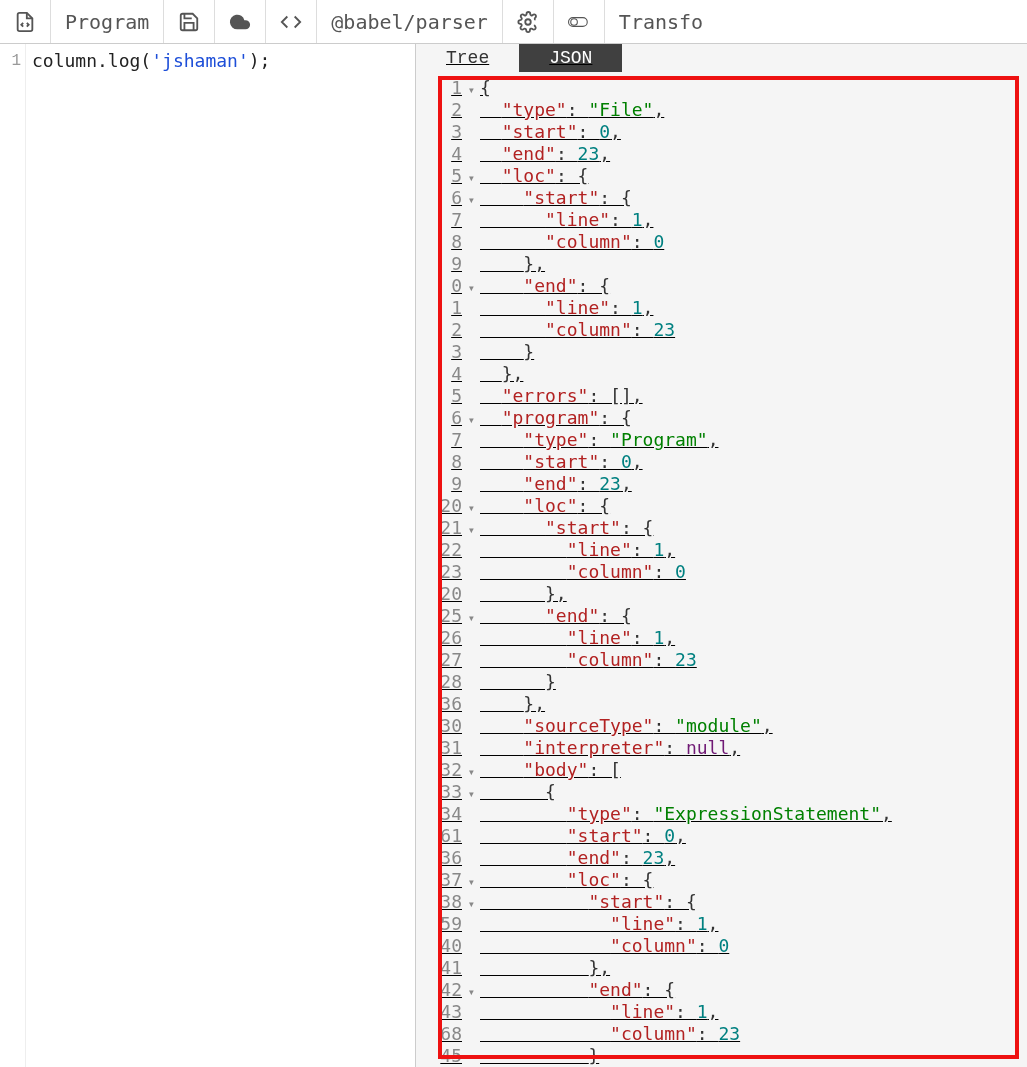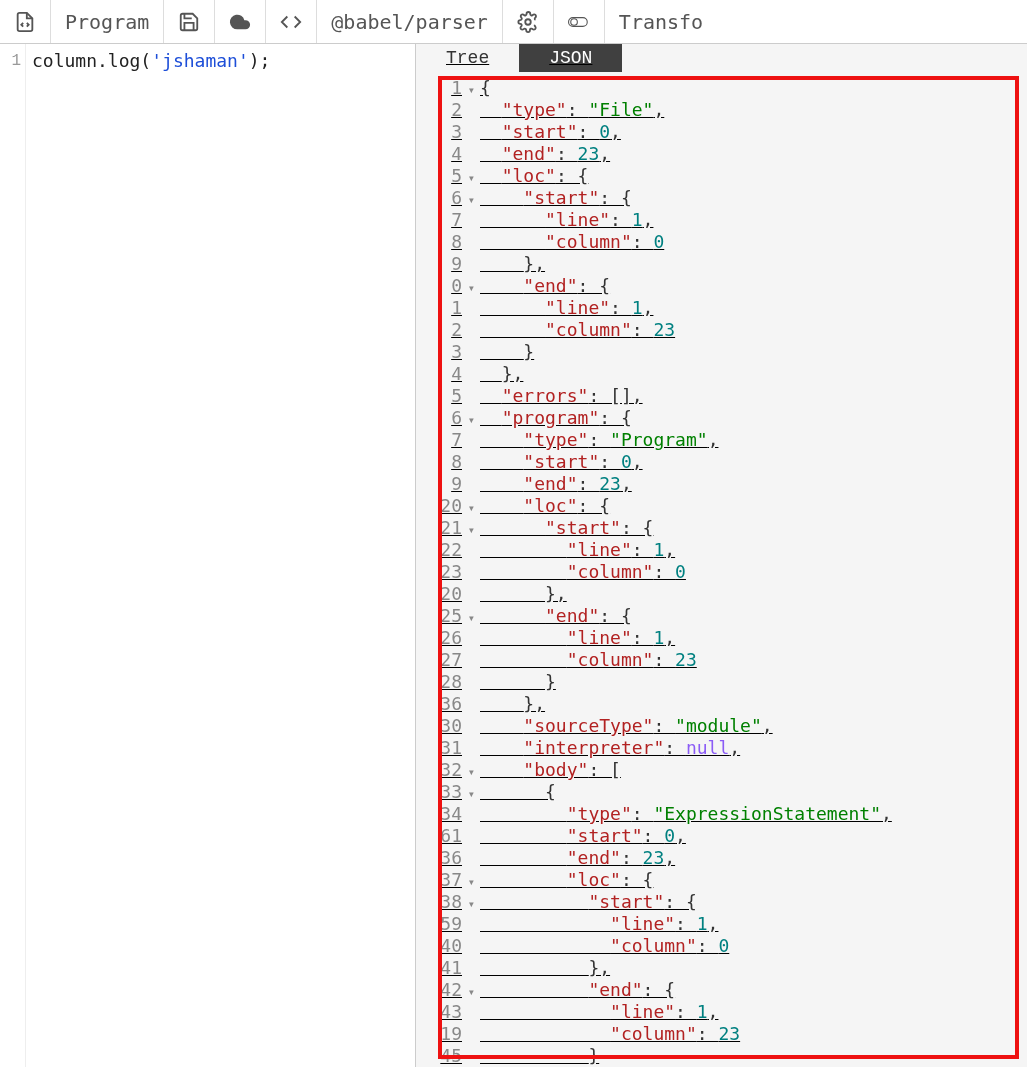--- a/index.html
+++ b/index.html
@@ -128,21 +128,21 @@
 .json-code {
   flex: 1;
   padding-top: 5px;
   padding-left: 16px;
   color: #333;
 }
 .json-code .jline { height: 22px; white-space: pre; }
 .jkey { color: #b22222; }
 .jstr { color: #008000; }
 .jnum { color: #008080; }
-.jnull { color: #8b5cf6; }
+.jnull { color: #701a75; }
 .jpunc { color: #333; }
 </style>
 </head>
 <body>
 
 <div class="toolbar">
   <div class="tb-item tb-icon-only tb-icon">
     <svg viewBox="0 0 24 24">
         <path d="M14 2H6a2 2 0 0 0-2 2v16a2 2 0 0 0 2 2h12a2 2 0 0 0 2-2V8l-6-6z"></path>
         <polyline points="14 2 14 8 20 8"></polyline>
@@ -241,21 +241,21 @@
             <div class="gline">34</div>
             <div class="gline">61</div>
             <div class="gline">36</div>
             <div class="gline">37<span class="collapse">▾</span></div>
             <div class="gline">38<span class="collapse">▾</span></div>
             <div class="gline">59</div>
             <div class="gline">40</div>
             <div class="gline">41</div>
             <div class="gline">42<span class="collapse">▾</span></div>
             <div class="gline">43</div>
-            <div class="gline">19</div>
+            <div class="gline">68</div>
             <div class="gline">45</div>
           </div>
         <div class="json-code" id="json-code">
             <div class="jline"><span class="jpunc">{</span></div>
             <div class="jline"><span>  </span><span class="jkey">"type"</span><span class="jpunc">: </span><span class="jstr">"File"</span><span class="jpunc">,</span></div>
             <div class="jline"><span>  </span><span class="jkey">"start"</span><span class="jpunc">: </span><span class="jnum">0</span><span class="jpunc">,</span></div>
             <div class="jline"><span>  </span><span class="jkey">"end"</span><span class="jpunc">: </span><span class="jnum">23</span><span class="jpunc">,</span></div>
             <div class="jline"><span>  </span><span class="jkey">"loc"</span><span class="jpunc">: {</span></div>
             <div class="jline"><span>    </span><span class="jkey">"start"</span><span class="jpunc">: {</span></div>
             <div class="jline"><span>      </span><span class="jkey">"line"</span><span class="jpunc">: </span><span class="jnum">1</span><span class="jpunc">,</span></div>

